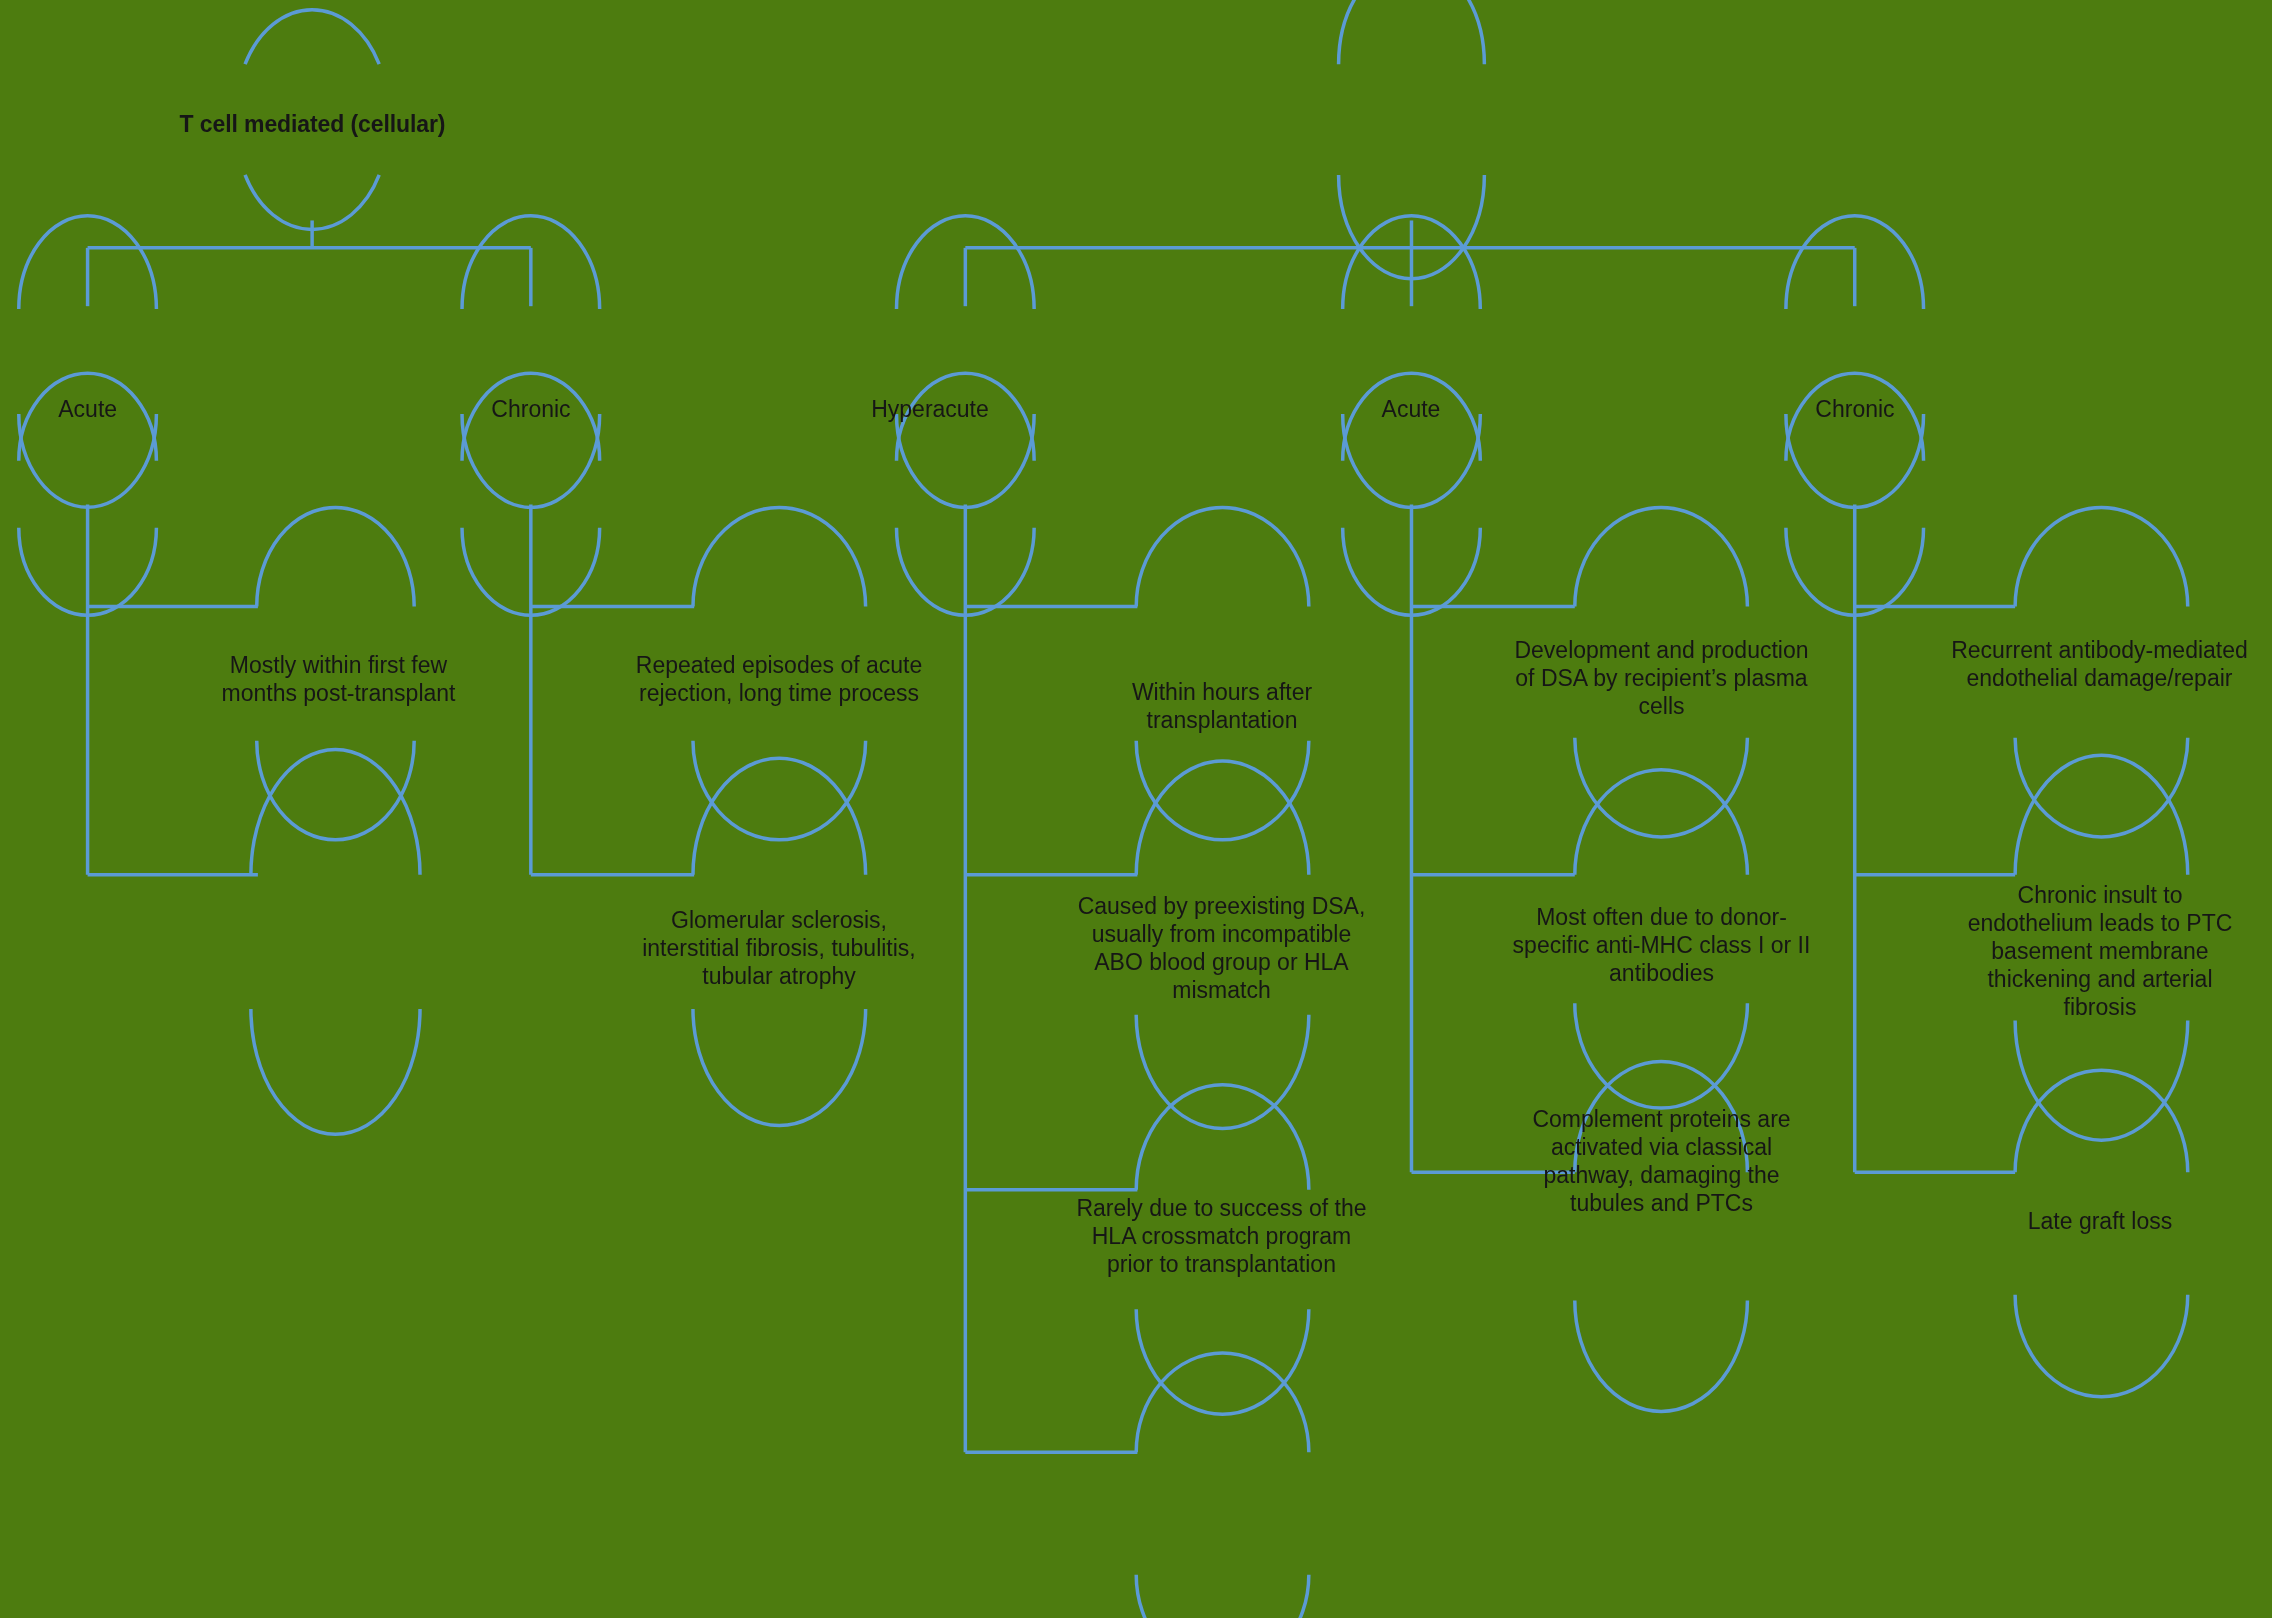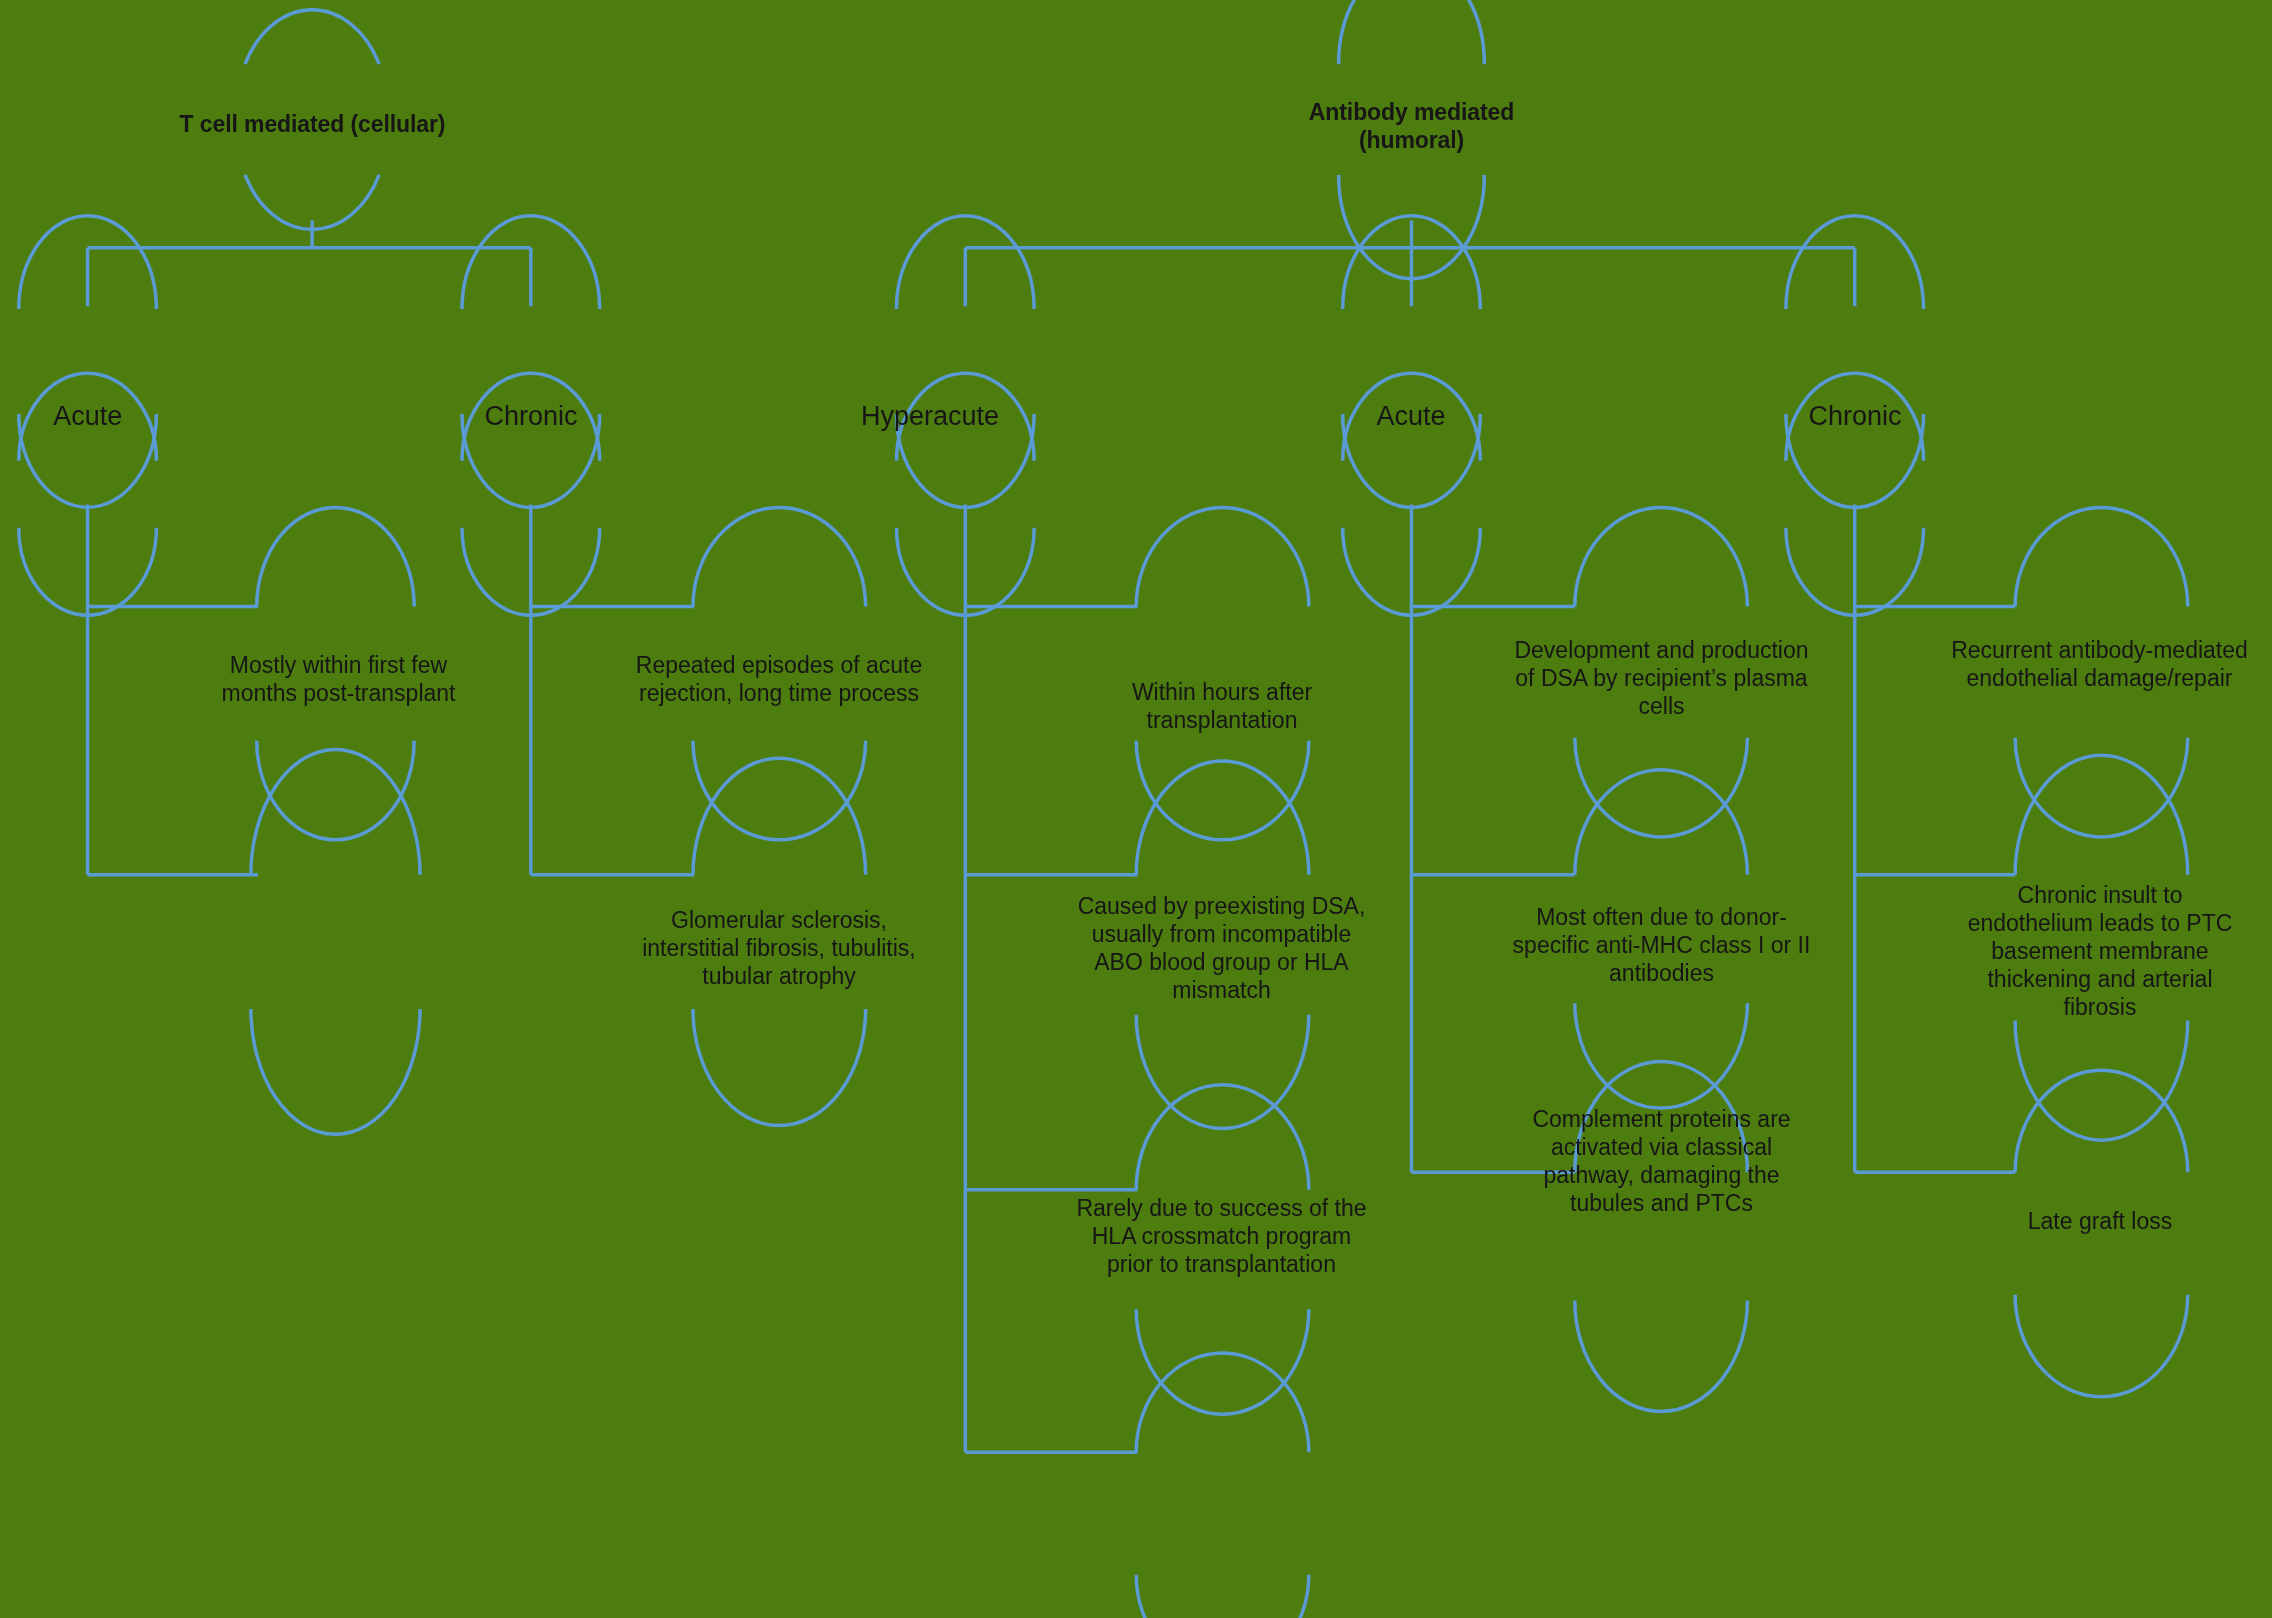--- a/index.html
+++ b/index.html
@@ -29,21 +29,21 @@
     white-space:pre-line;
     z-index:3;
   }
   .node-title{
     font-weight:bold;
     font-size:23px;
     letter-spacing:-0.1px;
   }
   .node-level2{
     font-weight:normal;
-    font-size:27px;
+    font-size:23px;
   }
   .node-detail{
     font-weight:normal;
     font-size:23px;
   }
   
   .node span{display:block;}
 </style>
 </head>
 <body>
@@ -162,24 +162,20 @@
       <path d="M 3455,1750 A 148,205 0 0 0 3751,1750"></path>
       <path d="M 3455,2010 A 148,175 0 0 1 3751,2010"></path>
       <path d="M 3455,2220 A 148,175 0 0 0 3751,2220"></path>
     </g>
   </svg>
 
   <div class="node node-title" style="left:149px; top:82px; width:327px;">
     <span>T cell mediated (cellular)</span>
   </div>
 
-  <div class="node node-title" style="left:1248px; top:70px; width:327px;">
-    <span>Antibody mediated
-(humoral)</span>
-  </div>
 
   <div class="node node-level2" style="left:11.7px; top:367px; width:152px;">
     <span>Acute</span>
   </div>
   <div class="node node-level2" style="left:455px; top:367px; width:152px;">
     <span>Chronic</span>
   </div>
   <div class="node node-level2" style="left:854px; top:367px; width:152px;">
     <span>Hyperacute</span>
   </div>

